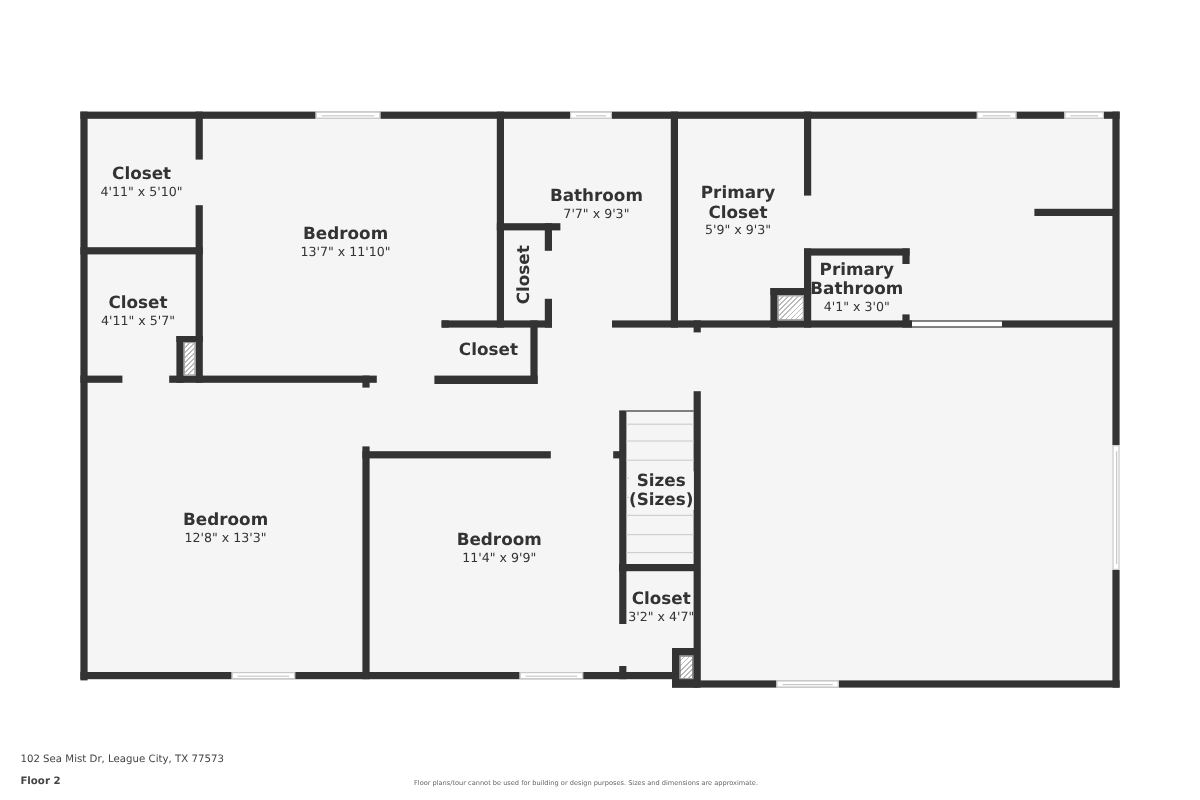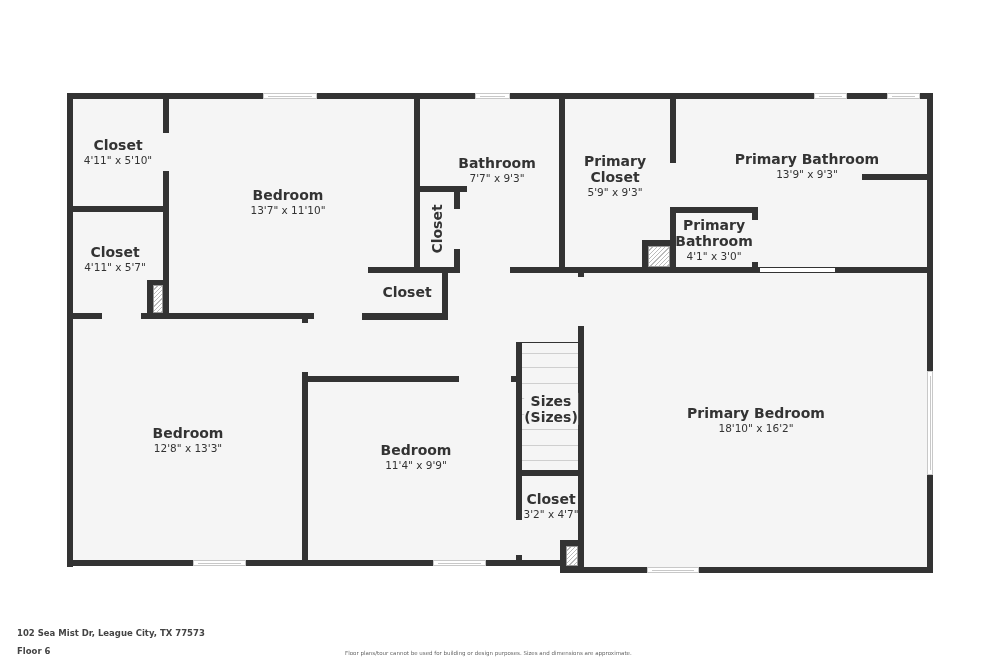--- a/index.html
+++ b/index.html
@@ -11,21 +11,21 @@
   .win.h::after { content:""; position:absolute; left:4px; right:4px; top:50%; height:1px; background:#c8c8c8; }
   .win.v::after { content:""; position:absolute; top:4px; bottom:4px; left:50%; width:1px; background:#c8c8c8; }
   .door { position:absolute; background:#ffffff; }
   .hatch { position:absolute; border:1px solid #999; box-sizing:border-box;
     background:repeating-linear-gradient(135deg, #ffffff 0 2px, #bbbbbb 2px 3px); }
   .stairline { position:absolute; height:1px; background:#cfcfcf; }
   .label { position:absolute; text-align:center; color:#333333; transform:translate(-50%,-50%); white-space:nowrap; line-height:1.15; }
   .label .name { font-size:14px; font-weight:bold; display:block; }
   .label .dim { font-size:10.5px; display:block; margin-top:1px; }
   .vert { transform:translate(-50%,-50%) rotate(-90deg); }
-  .footer-addr { position:absolute; left:17px; top:628px; font-size:8.5px; color:#444; font-weight:bold; }
+  .footer-addr { position:absolute; left:17px; top:628px; font-size:8.5px; color:#444; font-weight:normal; }
   .footer-floor { position:absolute; left:17px; top:646px; font-size:8.5px; color:#444; font-weight:bold; }
   .footer-disc { position:absolute; left:345px; top:650px; font-size:5.5px; color:#666; }
 </style>
 </head>
 <body>
 
 <div class="plan">
 
   <div class="room" style="left:70px;top:96px;width:860px;height:470px;"></div>
   <div class="room" style="left:560px;top:560px;width:370px;height:10px;"></div>
@@ -124,24 +124,20 @@
     <span class="name">Closet</span>
   </div>
   <div class="label" style="left:407px;top:292px;">
     <span class="name">Closet</span>
   </div>
   <div class="label" style="left:615px;top:176px;">
     <span class="name">Primary</span>
     <span class="name">Closet</span>
     <span class="dim">5'9" x 9'3"</span>
   </div>
-  <div class="label" style="left:807px;top:166px;">
-    <span class="name">Primary Bathroom</span>
-    <span class="dim">13'9" x 9'3"</span>
-  </div>
   <div class="label" style="left:714px;top:240px;">
     <span class="name">Primary</span>
     <span class="name">Bathroom</span>
     <span class="dim">4'1" x 3'0"</span>
   </div>
   <div class="label" style="left:188px;top:440px;">
     <span class="name">Bedroom</span>
     <span class="dim">12'8" x 13'3"</span>
   </div>
   <div class="label" style="left:416px;top:457px;">
@@ -149,21 +145,17 @@
     <span class="dim">11'4" x 9'9"</span>
   </div>
   <div class="label" style="left:551px;top:409px;background:#f5f5f5;">
     <span class="name">Sizes</span>
     <span class="name">(Sizes)</span>
   </div>
   <div class="label" style="left:551px;top:506px;">
     <span class="name">Closet</span>
     <span class="dim">3'2" x 4'7"</span>
   </div>
-  <div class="label" style="left:756px;top:420px;">
-    <span class="name">Primary Bedroom</span>
-    <span class="dim">18'10" x 16'2"</span>
-  </div>
 </div>
 
 <div class="footer-addr">102 Sea Mist Dr, League City, TX 77573</div>
-<div class="footer-floor">Floor 6</div>
+<div class="footer-floor">Floor 2</div>
 <div class="footer-disc">Floor plans/tour cannot be used for building or design purposes. Sizes and dimensions are approximate.</div>
 
 </body></html>

